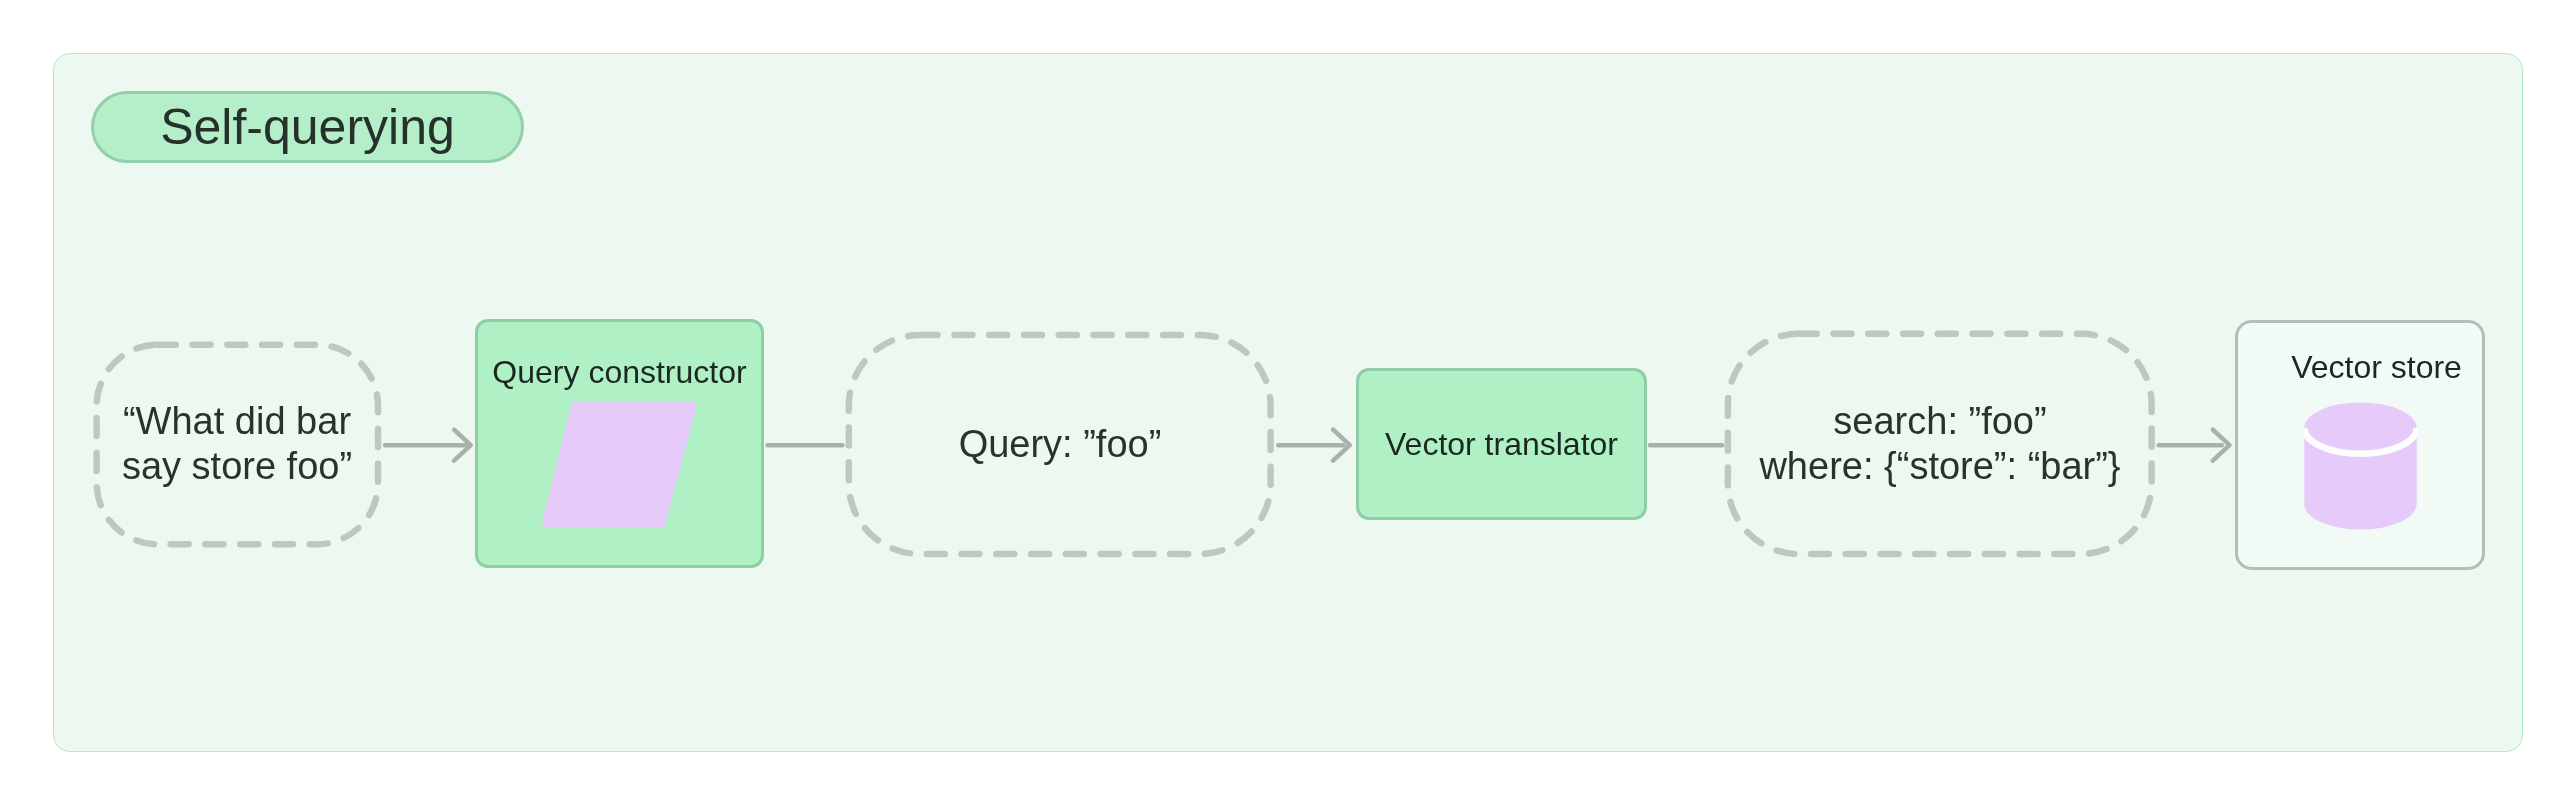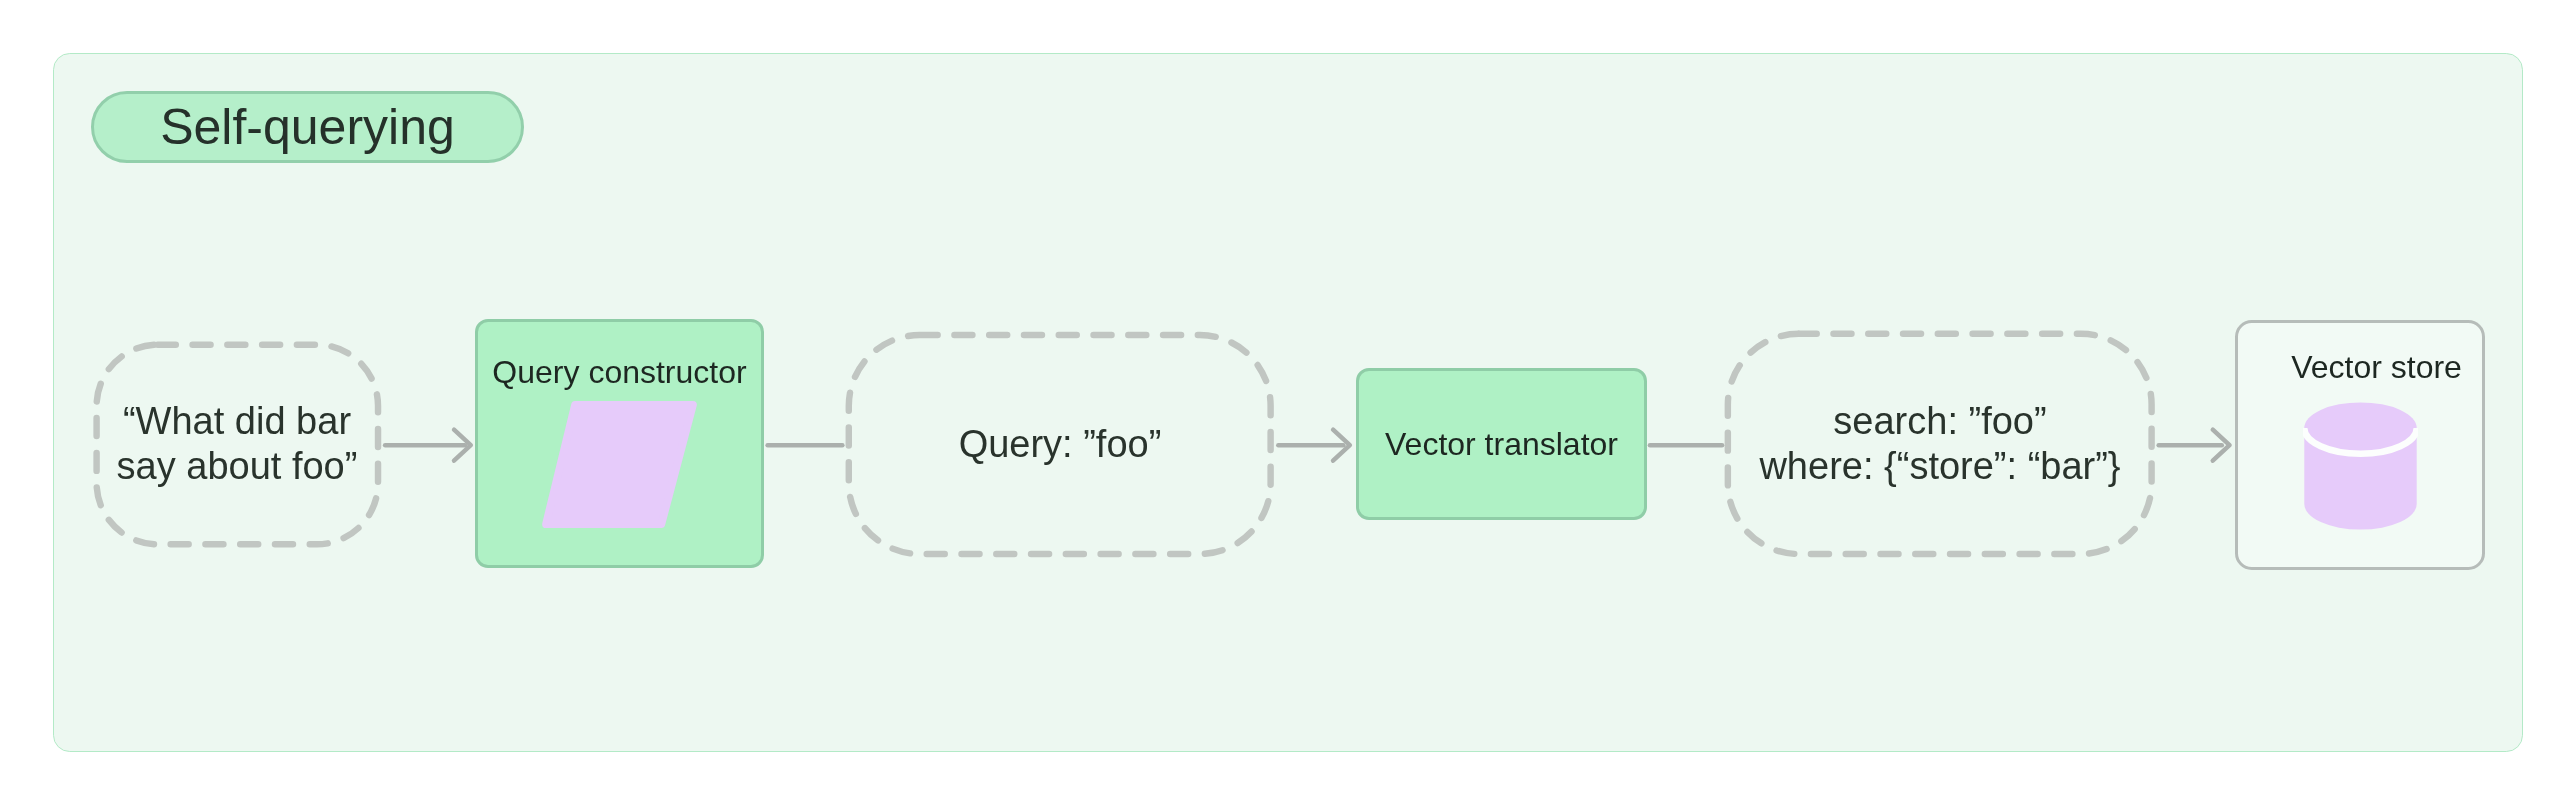--- a/index.html
+++ b/index.html
@@ -129,21 +129,21 @@
       <polyline points="3436,667 3462,691 3436,715"></polyline>
     </g>
   </svg>
 
   <div class="pill">
     <span>Self-querying</span>
   </div>
 
   <div class="dashed-text a">
     <div>“What did bar</div>
-    <div>say about foo”</div>
+    <div>say store foo”</div>
   </div>
 
   <div class="solid-box green-box box-qc">
     <div class="box-title">Query constructor</div>
     <svg class="parallelogram-icon" viewBox="0 0 240 197" xmlns="http://www.w3.org/2000/svg">
       <polygon points="51,6 234,6 185,191 6,191" fill="#e6cbfa" stroke="#e6cbfa" stroke-width="12" stroke-linejoin="round"></polygon>
     </svg>
   </div>
 
   <div class="dashed-text b">

